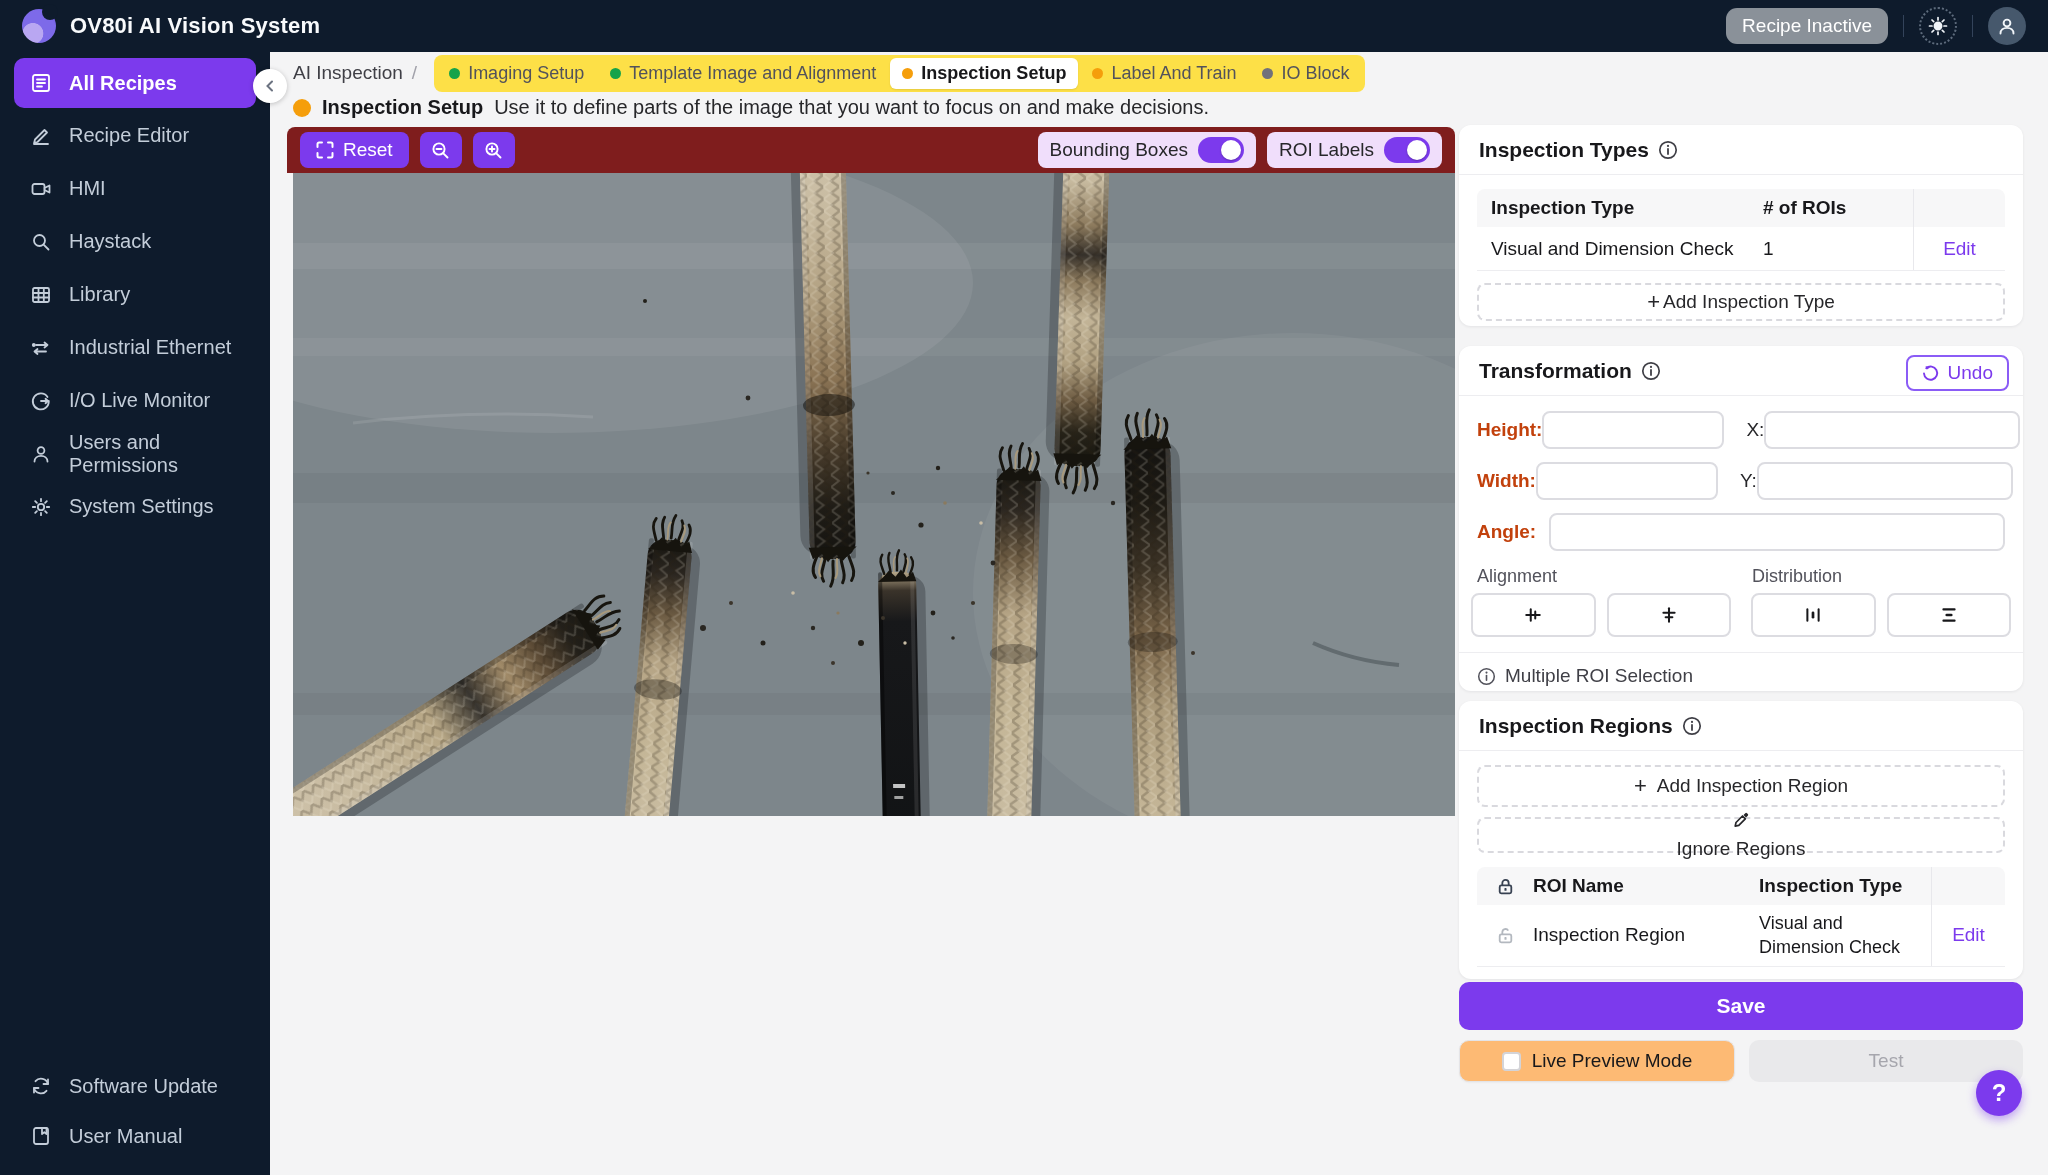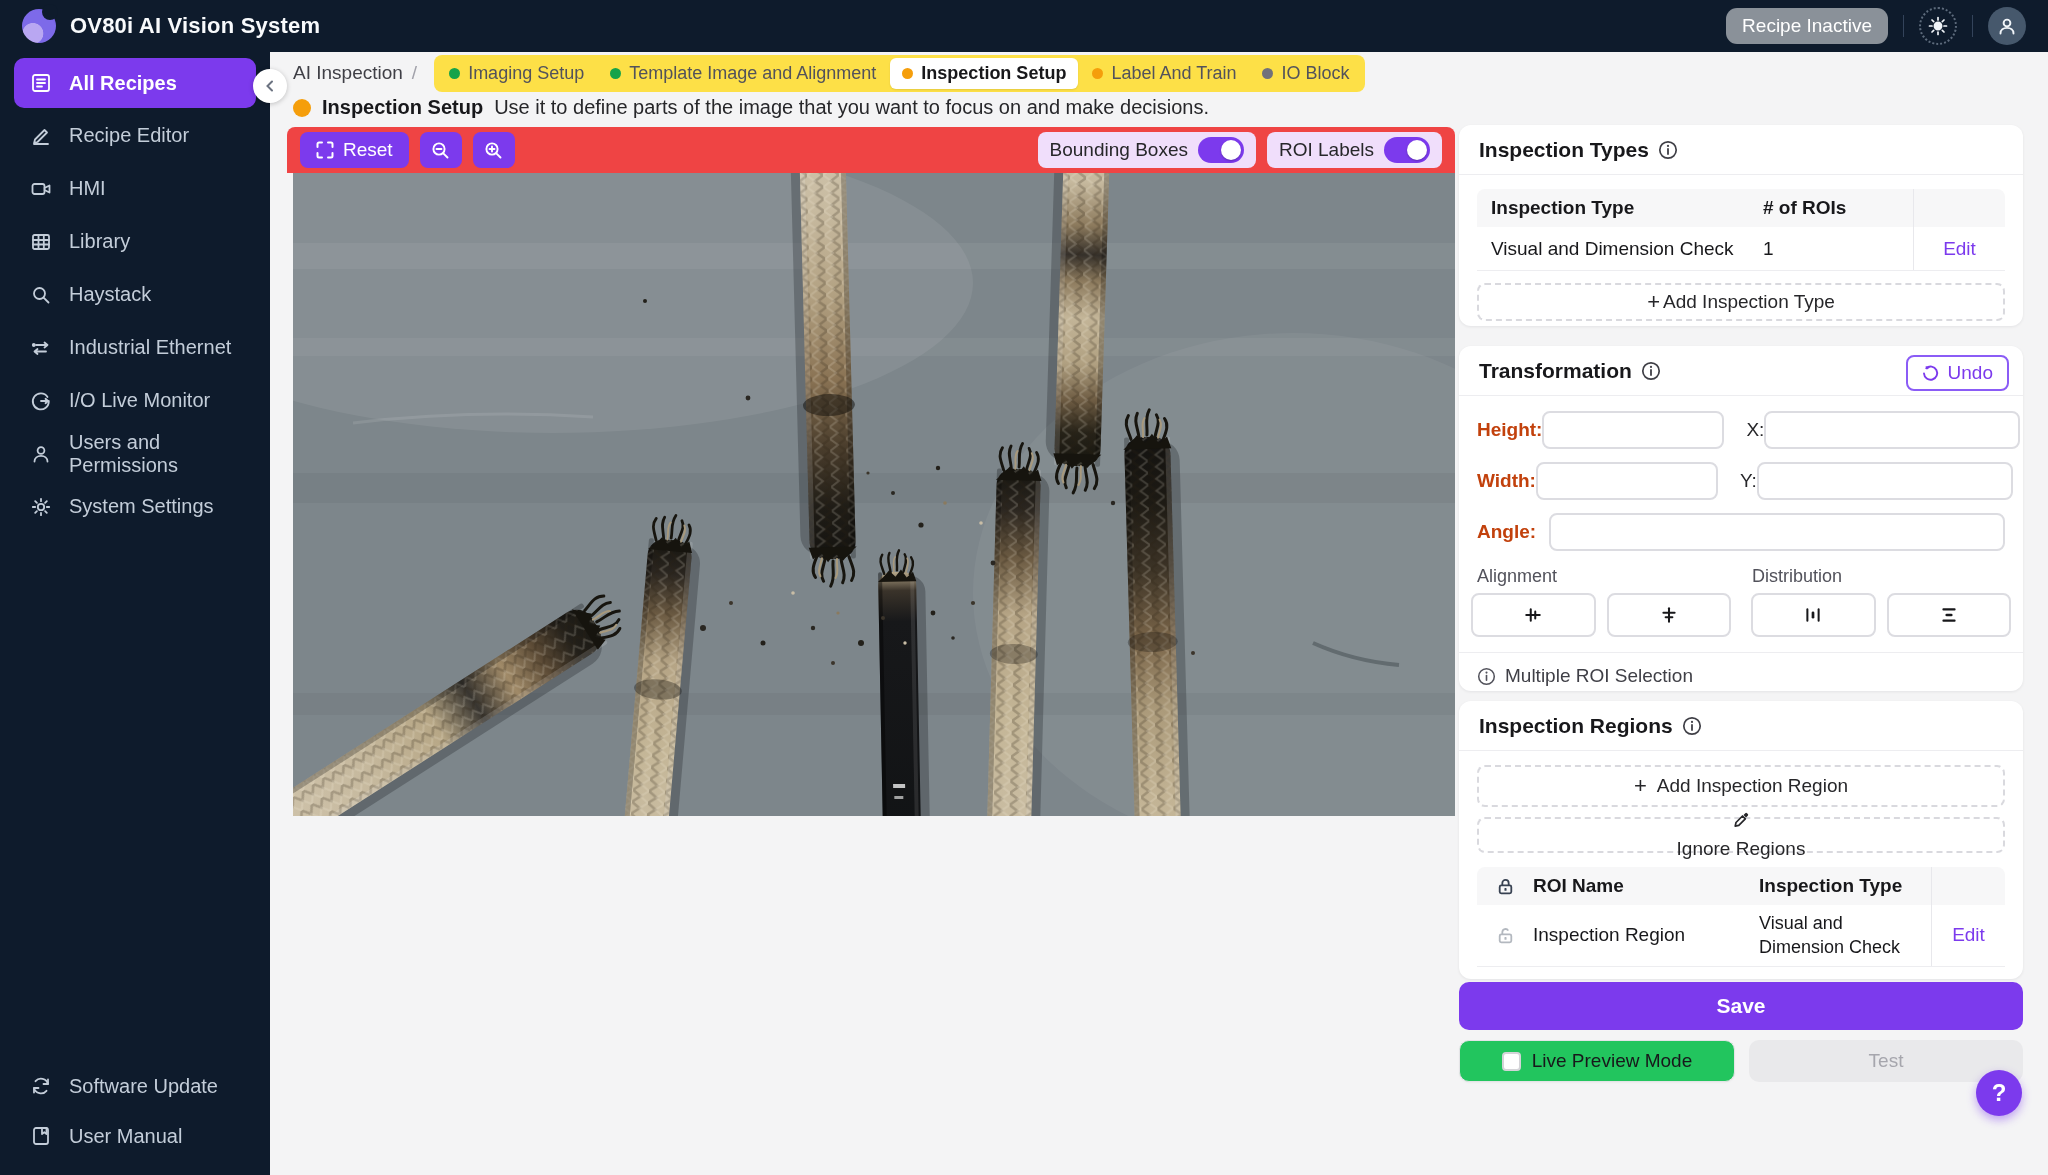--- a/index.html
+++ b/index.html
@@ -47,21 +47,21 @@
          border-radius:6px; cursor:pointer; white-space:nowrap; }
   .tab.active { background:#ffffff; color:#18181b; font-weight:700; box-shadow:0 1px 2px rgba(0,0,0,.10); }
   .dot { width:11px; height:11px; border-radius:50%; background:#71717a; flex:0 0 auto; }
 
   .step-row { position:absolute; left:23px; top:44px; display:flex; align-items:center; gap:11px; }
   .step-dot { width:18px; height:18px; border-radius:50%; background:#f59e0b; }
   .step-name { font-size:20px; font-weight:700; color:#18181b; }
   .step-desc { font-size:20px; color:#27272a; }
 
   
-  .toolbar { position:absolute; left:17px; top:75px; width:1168px; height:46px; background:#ef4444;
+  .toolbar { position:absolute; left:17px; top:75px; width:1168px; height:46px; background:#7f1d1d;
              border-radius:8px 8px 0 0; display:flex; align-items:center; padding:0 13px; gap:11px; }
   .btn-reset { display:flex; align-items:center; gap:9px; background:#7c3aed; color:#fff; border:none;
                border-radius:8px; height:36px; padding:0 16px; font-size:19px; cursor:pointer; font-family:inherit; }
   .btn-zoom { width:42px; height:36px; background:#7c3aed; border:none; border-radius:8px; cursor:pointer;
               display:flex; align-items:center; justify-content:center; }
   .toolbar .spacer { flex:1; }
   .toggle-pill { display:flex; align-items:center; gap:10px; background:#f0defb; border-radius:8px;
                  height:36px; padding:0 12px; font-size:19px; color:#27272a; }
   .switch { width:46px; height:26px; border-radius:13px; background:#d4d4d8; position:relative; cursor:pointer; }
   .switch .knob { position:absolute; top:3px; left:3px; width:20px; height:20px; border-radius:50%; background:#fff;
@@ -118,21 +118,21 @@
 
   .rt-c0 { width:56px; display:flex; justify-content:center; }
   .rt-c1 { flex:1; }
   .rt-c2 { width:172px; font-size:18px; line-height:1.35; padding:6px 6px 6px 0; }
   .rt-c2.hd { font-size:19px; padding:0; }
   .rt-c3 { width:74px; align-self:stretch; display:flex; align-items:center; justify-content:center; border-left:1px solid #e8e8ec; }
 
   .save-btn { position:absolute; left:1189px; top:930px; width:564px; height:48px; background:#7c3aed; color:#fff;
               border:none; border-radius:10px; font-size:21px; font-weight:600; cursor:pointer; font-family:inherit; }
   .bottom-row { position:absolute; left:1189px; top:988px; width:564px; display:flex; gap:14px; }
-  .live-btn { flex:1; height:42px; background:#22c55e; border:1px solid #e4e4e7; border-radius:10px;
+  .live-btn { flex:1; height:42px; background:#fdba74; border:1px solid #e4e4e7; border-radius:10px;
               display:flex; align-items:center; justify-content:center; gap:11px; font-size:19px; color:#18181b;
               cursor:pointer; box-shadow:0 1px 2px rgba(0,0,0,.04); font-family:inherit; }
   .checkbox { width:19px; height:19px; border:2px solid #d4d4d8; border-radius:4px; background:#fff; }
   .test-btn { flex:1; height:42px; background:#e9e9eb; color:#a6a6ad; border:none; border-radius:10px;
               font-size:19px; cursor:default; font-family:inherit; }
   .help-fab { position:absolute; left:1706px; top:1018px; width:46px; height:46px; border-radius:50%;
               background:#7c3aed; border:none; color:#fff; font-size:24px; font-weight:700; cursor:pointer;
               box-shadow:0 4px 10px rgba(124,58,237,.45); display:flex; align-items:center; justify-content:center; }
 
   .ic { stroke:currentColor; fill:none; stroke-width:1.8; stroke-linecap:round; stroke-linejoin:round; }
@@ -203,37 +203,37 @@
         <svg class="ic" width="22" height="22" viewBox="0 0 22 22">
           <rect x="2.5" y="6" width="12" height="10" rx="2"></rect>
           <path d="M14.5 10 l5-2.5 v7 l-5-2.5"></path>
         </svg>
       </span>
     <span>HMI</span>
   </div>
   <div class="nav-item">
     <span>
         <svg class="ic" width="22" height="22" viewBox="0 0 22 22">
+          <circle cx="9.5" cy="9.5" r="5.5"></circle>
+          <line x1="13.6" y1="13.6" x2="18.5" y2="18.5"></line>
+        </svg>
+      </span>
+    <span>Haystack</span>
+  </div>
+  <div class="nav-item">
+    <span>
+        <svg class="ic" width="22" height="22" viewBox="0 0 22 22">
           <rect x="3" y="4" width="16" height="14" rx="1.5"></rect>
           <line x1="3" y1="9" x2="19" y2="9"></line>
           <line x1="3" y1="13.5" x2="19" y2="13.5"></line>
           <line x1="8.5" y1="4" x2="8.5" y2="18"></line>
           <line x1="13.8" y1="4" x2="13.8" y2="18"></line>
         </svg>
       </span>
     <span>Library</span>
-  </div>
-  <div class="nav-item">
-    <span>
-        <svg class="ic" width="22" height="22" viewBox="0 0 22 22">
-          <circle cx="9.5" cy="9.5" r="5.5"></circle>
-          <line x1="13.6" y1="13.6" x2="18.5" y2="18.5"></line>
-        </svg>
-      </span>
-    <span>Haystack</span>
   </div>
   <div class="nav-item">
     <span>
         <svg class="ic" width="22" height="22" viewBox="0 0 22 22">
           <path d="M6 8 h11 M14.5 5.5 L17.5 8 l-3 2.5"></path>
           <path d="M16 14.5 h-11 M7.5 12 L4.5 14.5 l3 2.5"></path>
           <circle cx="3.8" cy="8" r="1" fill="currentColor"></circle>
         </svg>
       </span>
     <span>Industrial Ethernet</span>

